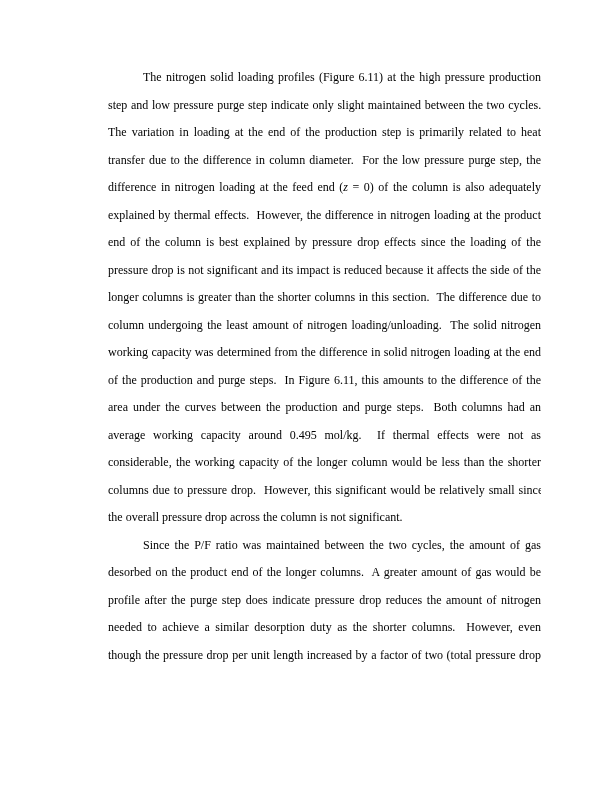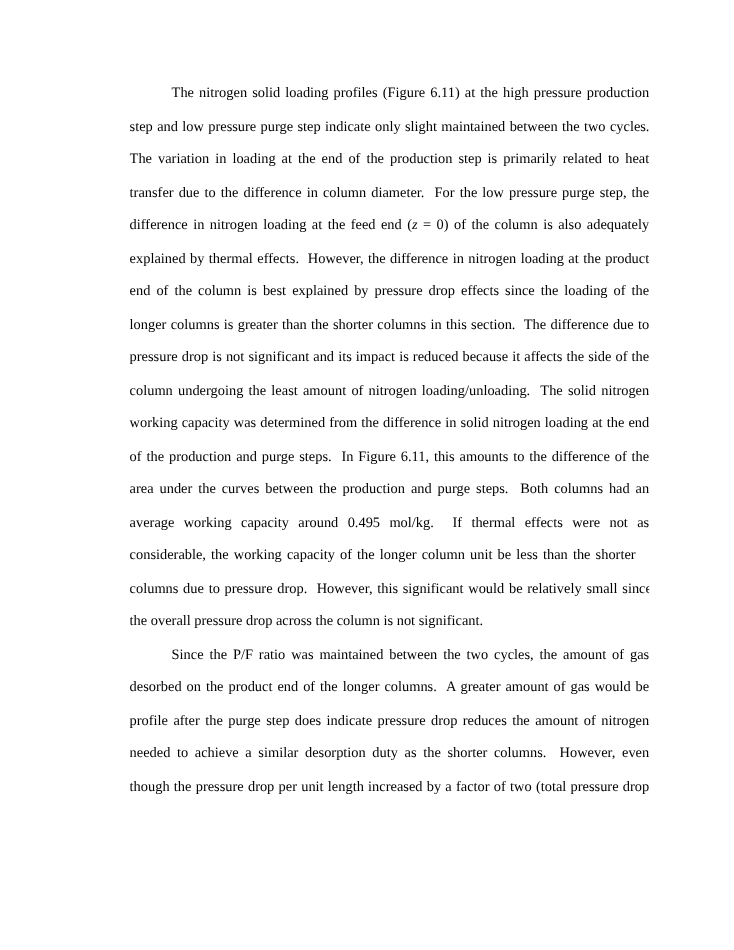--- a/index.html
+++ b/index.html
@@ -54,28 +54,28 @@
 <div class="page">
   <div class="text-block">
       <div class="para">
         <div class="line first"><span class="inner" style="word-spacing: 1.26px;">The nitrogen solid loading profiles (Figure 6.11) at the high pressure production</span></div>
         <div class="line"><span class="inner" style="word-spacing: 0.633px;">step and low pressure purge step indicate only slight maintained between the two cycles.</span></div>
         <div class="line"><span class="inner" style="word-spacing: 2.007px; text-align: center;">The variation in loading at the end of the production step is primarily related to heat</span></div>
         <div class="line"><span class="inner" style="word-spacing: 1.238px;">transfer due to the difference in column diameter.  For the low pressure purge step, the</span></div>
         <div class="line"><span class="inner" style="word-spacing: 1.535px;">difference in nitrogen loading at the feed end (<i>z</i> = 0) of the column is also adequately</span></div>
         <div class="line"><span class="inner" style="word-spacing: 0.698px;">explained by thermal effects.  However, the difference in nitrogen loading at the product</span></div>
         <div class="line"><span class="inner" style="word-spacing: 2.022px; margin-top: 36px;">end of the column is best explained by pressure drop effects since the loading of the</span></div>
+        <div class="line"><span class="inner" style="word-spacing: 0.417px;">pressure drop is not significant and its impact is reduced because it affects the side of the</span></div>
         <div class="line"><span class="inner" style="word-spacing: 0.593px;">longer columns is greater than the shorter columns in this section.  The difference due to</span></div>
-        <div class="line"><span class="inner" style="word-spacing: 0.417px;">pressure drop is not significant and its impact is reduced because it affects the side of the</span></div>
         <div class="line"><span class="inner" style="word-spacing: 1.349px;">column undergoing the least amount of nitrogen loading/unloading.  The solid nitrogen</span></div>
         <div class="line"><span class="inner" style="word-spacing: 0.438px; text-align: center;">working capacity was determined from the difference in solid nitrogen loading at the end</span></div>
         <div class="line"><span class="inner" style="word-spacing: 1.061px;">of the production and purge steps.  In Figure 6.11, this amounts to the difference of the</span></div>
         <div class="line"><span class="inner" style="word-spacing: 1.929px;">area under the curves between the production and purge steps.  Both columns had an</span></div>
         <div class="line"><span class="inner" style="word-spacing: 4.78px;">average working capacity around 0.495 mol/kg.  If thermal effects were not as</span></div>
-        <div class="line"><span class="inner" style="word-spacing: 1.266px;">considerable, the working capacity of the longer column unit be less than the shorter</span></div>
+        <div class="line"><span class="inner" style="word-spacing: 1.266px;">considerable, the working capacity of the longer column would be less than the shorter</span></div>
         <div class="line"><span class="inner" style="word-spacing: 0.935px;">columns due to pressure drop.  However, this significant would be relatively small since</span></div>
         <div class="line"><span class="inner">the overall pressure drop across the column is not significant.</span></div>
       </div>
       <div class="para">
         <div class="line first"><span class="inner" style="word-spacing: 1.904px;">Since the P/F ratio was maintained between the two cycles, the amount of gas</span></div>
         <div class="line"><span class="inner" style="word-spacing: 1.131px;">desorbed on the product end of the longer columns.  A greater amount of gas would be</span></div>
         <div class="line"><span class="inner" style="word-spacing: 1.514px;">profile after the purge step does indicate pressure drop reduces the amount of nitrogen</span></div>
         <div class="line"><span class="inner" style="word-spacing: 2.507px;">needed to achieve a similar desorption duty as the shorter columns.  However, even</span></div>
         <div class="line"><span class="inner" style="word-spacing: 0.542px;">though the pressure drop per unit length increased by a factor of two (total pressure drop</span></div>
       </div>

